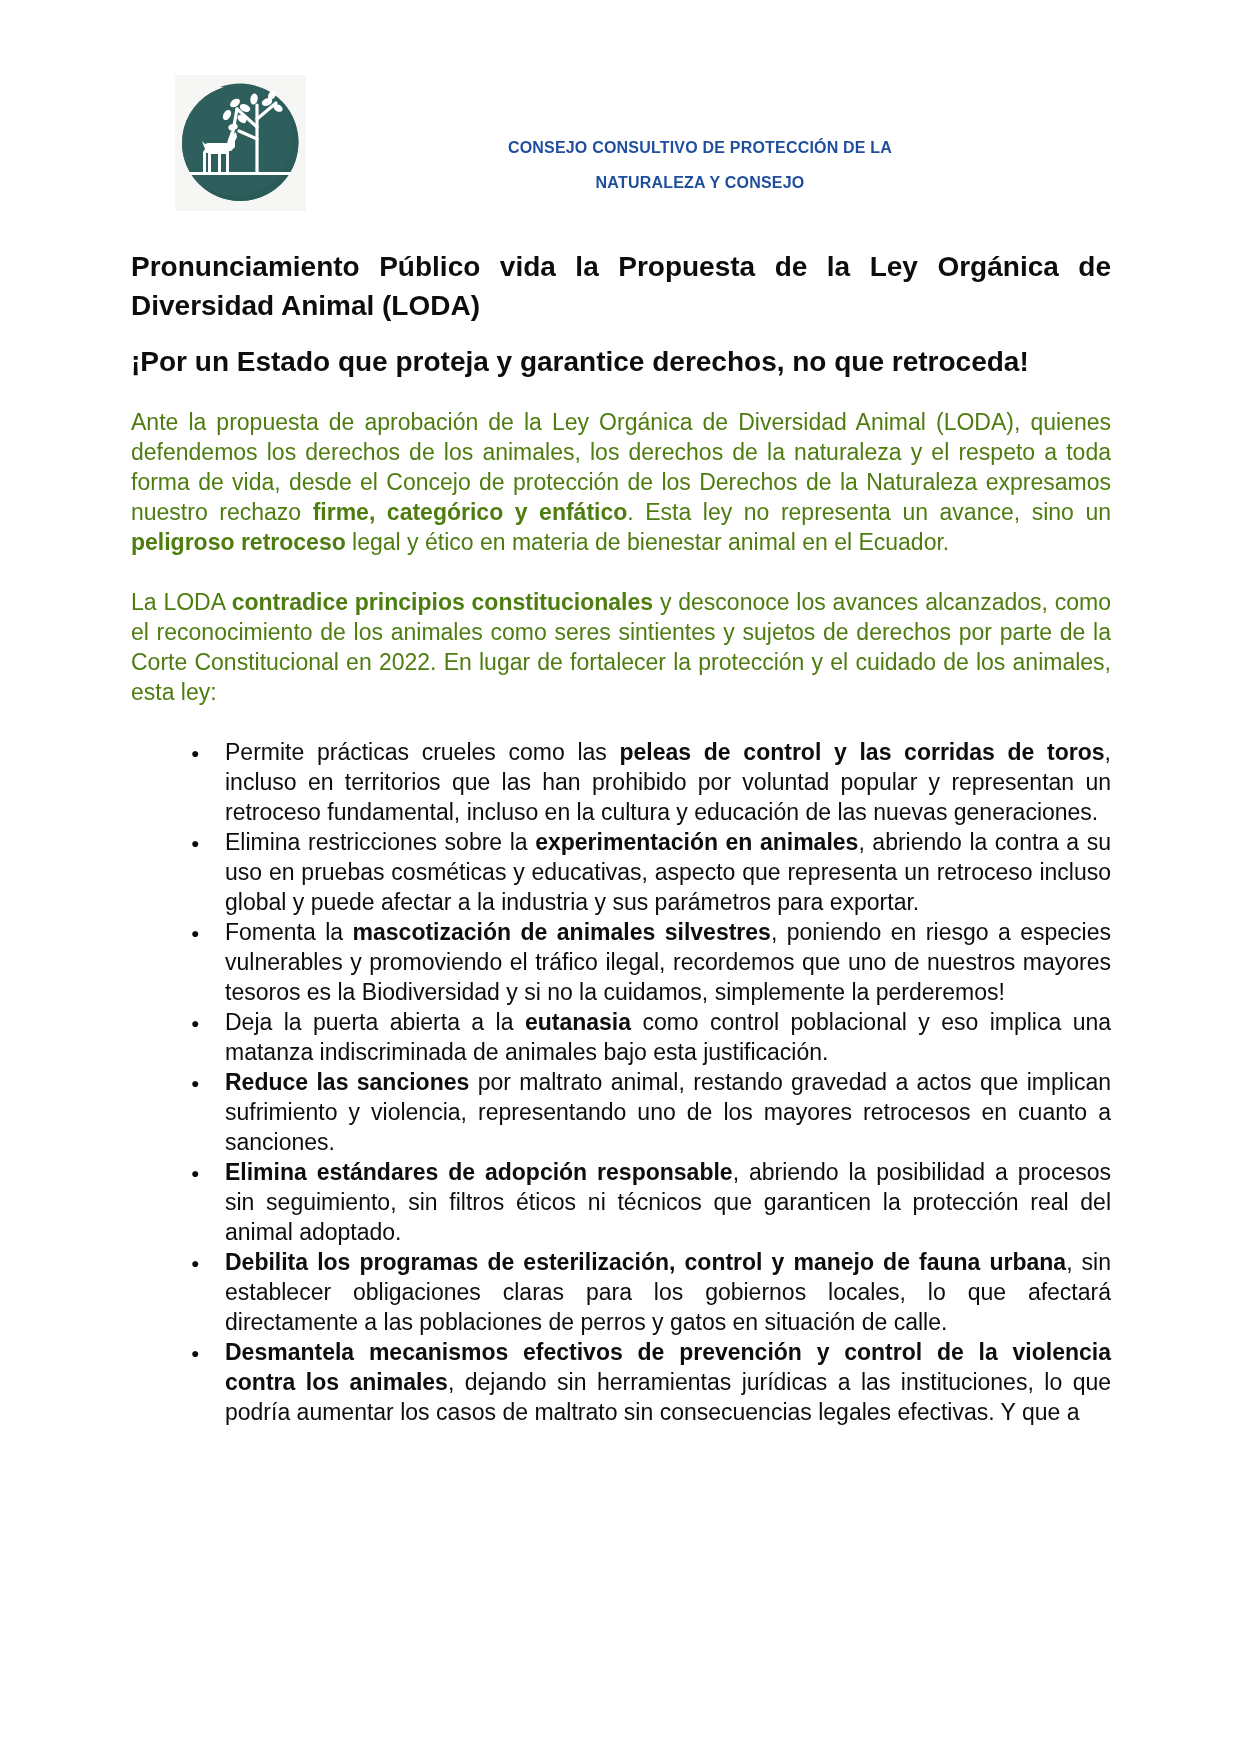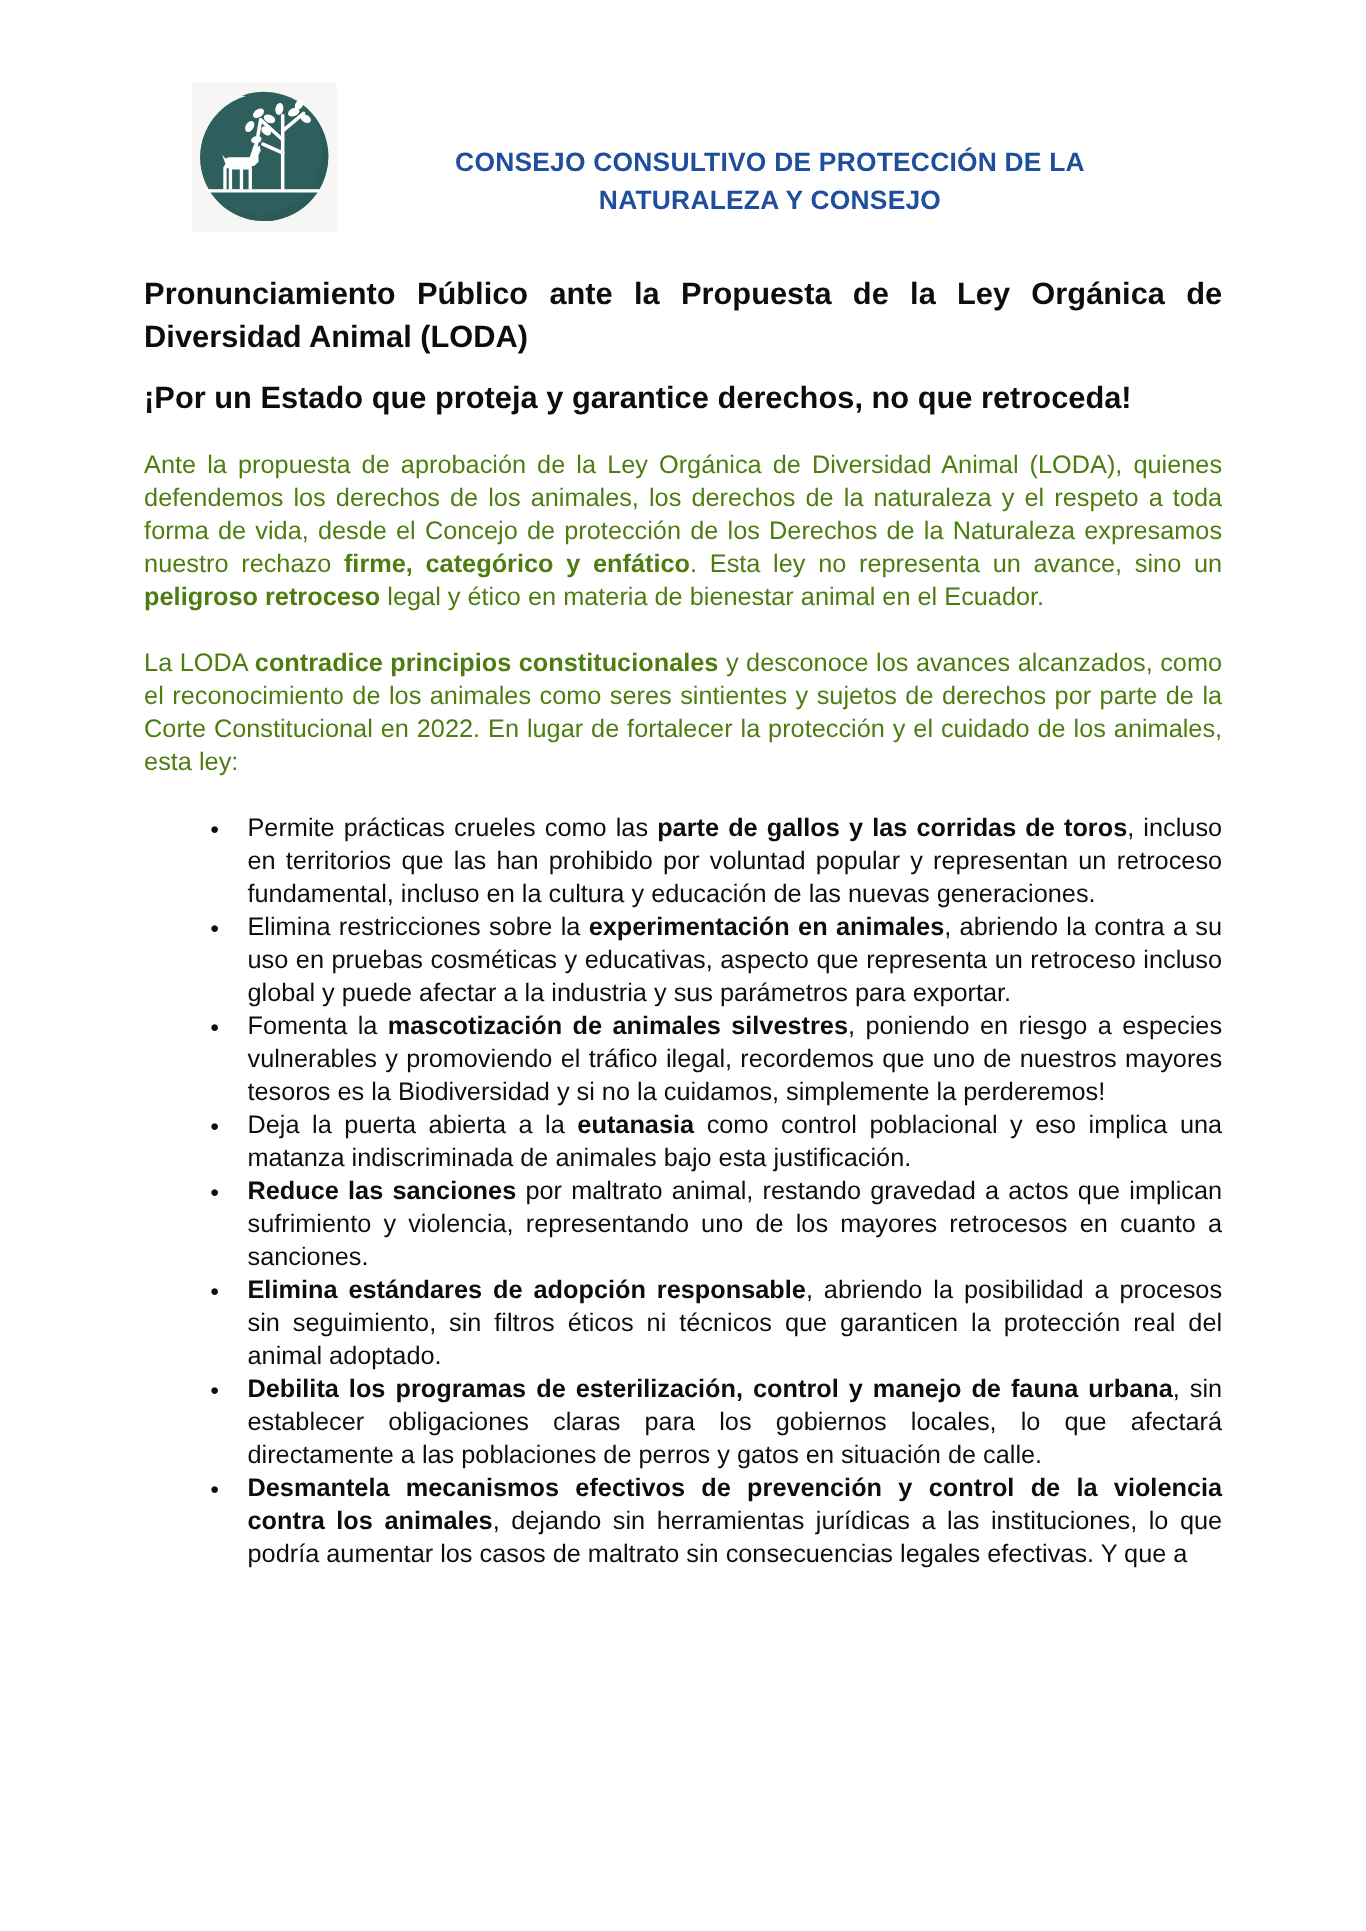--- a/index.html
+++ b/index.html
@@ -7,21 +7,21 @@
     width:1242px;height:1755px;margin:0 auto;background:#ffffff;
     box-sizing:border-box;padding:75px 131px 0 131px;position:relative;
     font-family:"Liberation Sans", sans-serif;color:#000000;
   }
   
   .header{display:flex;align-items:flex-start;}
   .logo-box{width:131px;height:136px;margin-left:44px;flex:0 0 auto;background:#f6f6f5;}
   .logo-box svg{display:block;width:131px;height:136px;}
   .org-name{
     width:620px;margin-left:84px;margin-top:55px;text-align:center;
-    font-weight:bold;font-size:24px;line-height:35px;color:#1F4E9D;
+    font-weight:bold;font-size:16px;line-height:35px;color:#1F4E9D;
     letter-spacing:0.2px;
   }
   
   .doc-title{
     font-weight:bold;font-size:28px;line-height:39px;text-align:justify;
     margin-top:36px;color:#0d0d0d;
   }
   .subtitle{
     font-weight:bold;font-size:28px;line-height:30px;margin-top:22px;color:#0d0d0d;
   }
@@ -90,30 +90,30 @@
                    Z"></path>
         </g>
       </svg>
     </div>
     <div class="org-name">
       <div>CONSEJO CONSULTIVO DE PROTECCIÓN DE LA</div>
       <div>NATURALEZA Y CONSEJO</div>
     </div>
   </div>
 
-  <div class="doc-title">Pronunciamiento Público ante la Propuesta de la Ley Orgánica de Diversidad Animal (LODA)</div>
+  <div class="doc-title">Pronunciamiento Público vida la Propuesta de la Ley Orgánica de Diversidad Animal (LODA)</div>
 
   <div class="subtitle">¡Por un Estado que proteja y garantice derechos, no que retroceda!</div>
 
   <p class="body-par"><span>Ante la propuesta de aprobación de la Ley Orgánica de Diversidad Animal (LODA), quienes defendemos los derechos de los animales, los derechos de la naturaleza y el respeto a toda forma de vida, desde el Concejo de protección de los Derechos de la Naturaleza expresamos nuestro rechazo </span><span class="b">firme, categórico y enfático</span><span>. Esta ley no representa un avance, sino un </span><span class="b">peligroso retroceso</span><span> legal y ético en materia de bienestar animal en el Ecuador.</span></p>
 
   <p class="body-par"><span>La LODA </span><span class="b">contradice principios constitucionales</span><span> y desconoce los avances alcanzados, como el reconocimiento de los animales como seres sintientes y sujetos de derechos por parte de la Corte Constitucional en 2022. En lugar de fortalecer la protección y el cuidado de los animales, esta ley:</span></p>
 
   <ul class="bullets">
-    <li><span>Permite prácticas crueles como las </span><span class="b">parte de gallos y las corridas de toros</span><span>, incluso en territorios que las han prohibido por voluntad popular y representan un retroceso fundamental, incluso en la cultura y educación de las nuevas generaciones.</span></li>
+    <li><span>Permite prácticas crueles como las </span><span class="b">peleas de control y las corridas de toros</span><span>, incluso en territorios que las han prohibido por voluntad popular y representan un retroceso fundamental, incluso en la cultura y educación de las nuevas generaciones.</span></li>
     <li><span>Elimina restricciones sobre la </span><span class="b">experimentación en animales</span><span>, abriendo la contra a su uso en pruebas cosméticas y educativas, aspecto que representa un retroceso incluso global y puede afectar a la industria y sus parámetros para exportar.</span></li>
     <li><span>Fomenta la </span><span class="b">mascotización de animales silvestres</span><span>, poniendo en riesgo a especies vulnerables y promoviendo el tráfico ilegal, recordemos que uno de nuestros mayores tesoros es la Biodiversidad y si no la cuidamos, simplemente la perderemos!</span></li>
     <li><span>Deja la puerta abierta a la </span><span class="b">eutanasia</span><span> como control poblacional y eso implica una matanza indiscriminada de animales bajo esta justificación.</span></li>
     <li><span class="b">Reduce las sanciones</span><span> por maltrato animal, restando gravedad a actos que implican sufrimiento y violencia, representando uno de los mayores retrocesos en cuanto a sanciones.</span></li>
     <li><span class="b">Elimina estándares de adopción responsable</span><span>, abriendo la posibilidad a procesos sin seguimiento, sin filtros éticos ni técnicos que garanticen la protección real del animal adoptado.</span></li>
     <li><span class="b">Debilita los programas de esterilización, control y manejo de fauna urbana</span><span>, sin establecer obligaciones claras para los gobiernos locales, lo que afectará directamente a las poblaciones de perros y gatos en situación de calle.</span></li>
     <li><span class="b">Desmantela mecanismos efectivos de prevención y control de la violencia contra los animales</span><span>, dejando sin herramientas jurídicas a las instituciones, lo que podría aumentar los casos de maltrato sin consecuencias legales efectivas. Y que a</span></li>
   </ul>
 
 </div>

